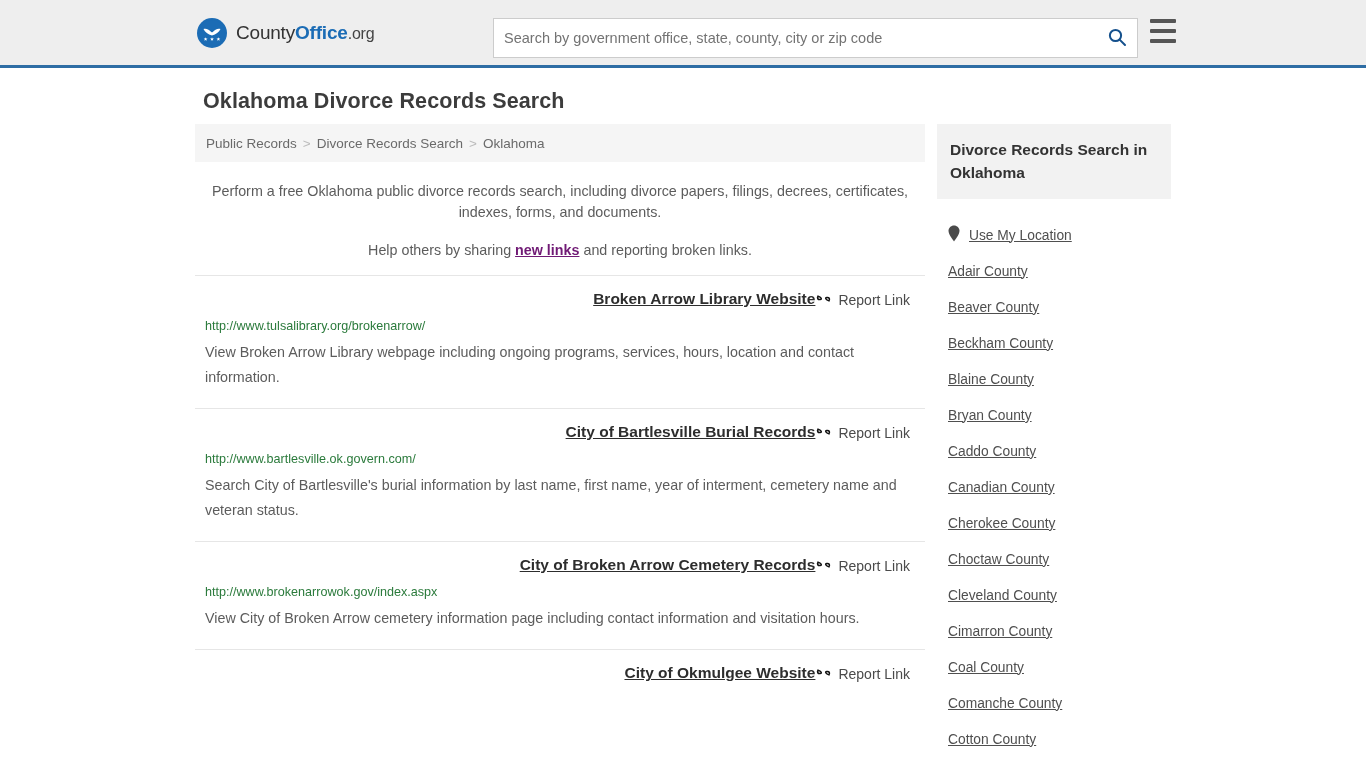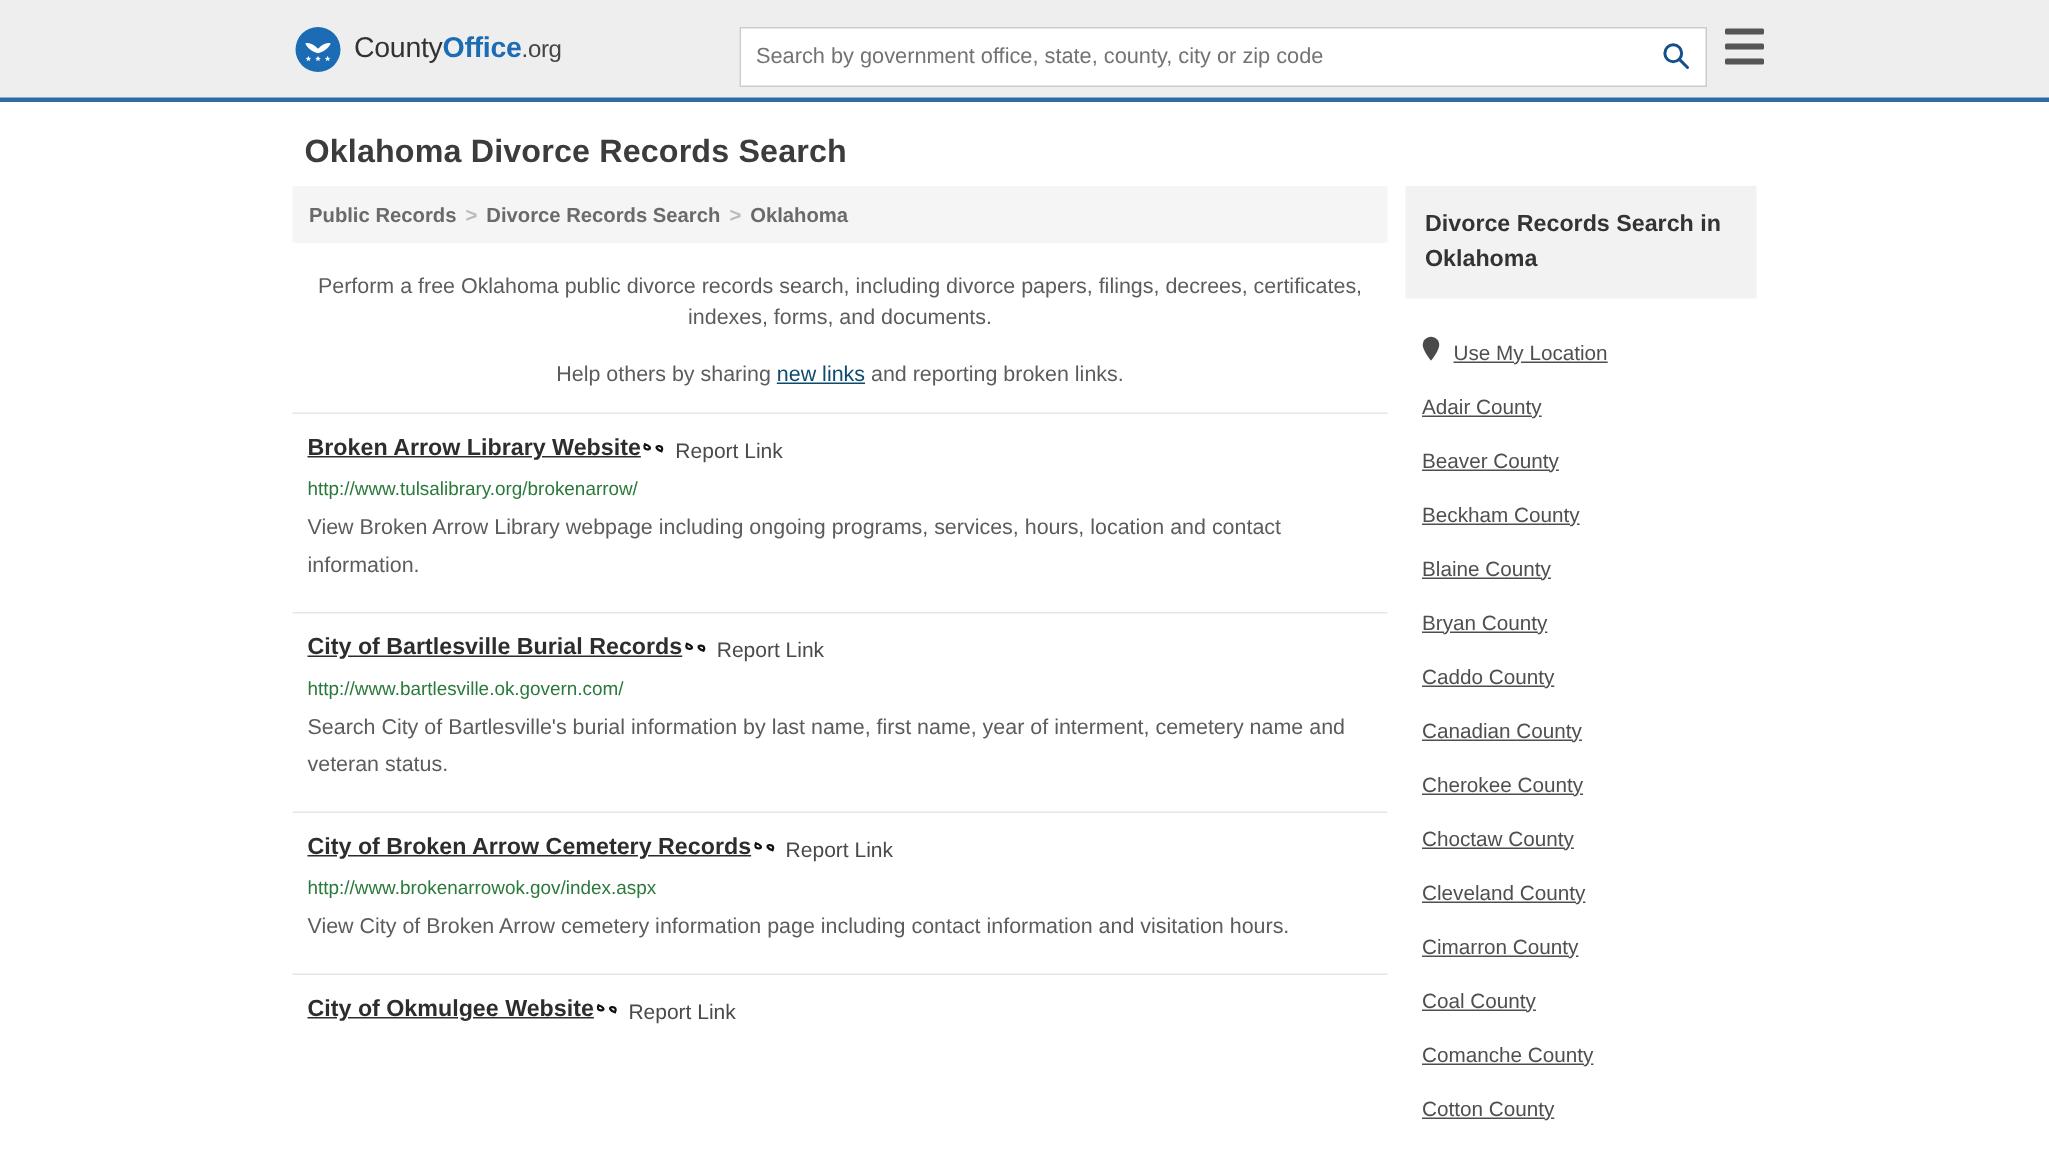--- a/index.html
+++ b/index.html
@@ -137,21 +137,20 @@
     width: 234px;
   }
 
   .breadcrumb {
     background: #f5f5f5;
     height: 38px;
     display: flex;
     align-items: center;
     padding-left: 11px;
     font-size: 13.5px;
-    font-weight: bold;
   }
   .breadcrumb a {
     color: #6a6a6a;
     text-decoration: none;
   }
   .breadcrumb .sep {
     color: #bbbbbb;
     margin: 0 6px;
   }
   .breadcrumb .current { color: #6a6a6a; }
@@ -162,36 +161,36 @@
   .intro p {
     margin: 0;
     padding-top: 17px;
     font-size: 14.3px;
     line-height: 21px;
     color: #5c5c5c;
     text-align: center;
   }
   .intro p:first-child { padding-top: 19px; }
   .intro a {
-    color: #0c4a6e;
+    color: #701a75;
     text-decoration: underline;
-    font-weight: normal;
+    font-weight: bold;
   }
 
   
   .results { margin-top: 14px; }
   .result {
     padding: 13px 10px 18px 10px;
     border-top: 1px solid #e6e6e6;
     position: relative;
   }
   .result:first-child { border-top: 1px solid #e6e6e6; }
   .result-head {
     display: flex;
-    justify-content: flex-start;
+    justify-content: flex-end;
     align-items: flex-start;
   }
   .result-title {
     font-size: 15.5px;
     font-weight: bold;
     color: #2d2d2d;
     text-decoration: underline;
     line-height: 19px;
   }
   .report-link {

